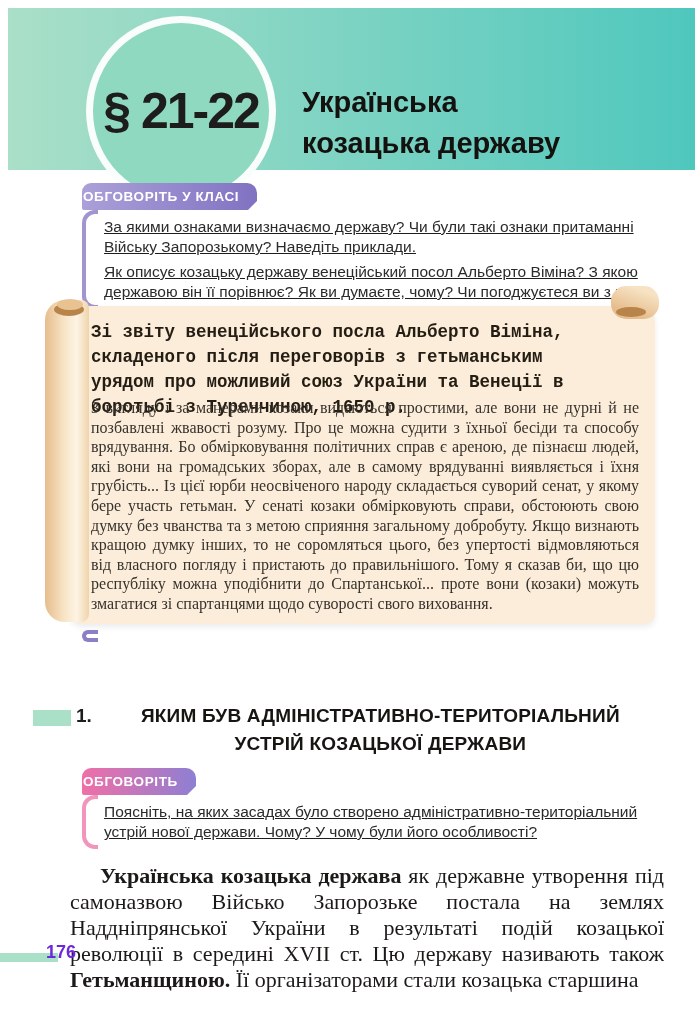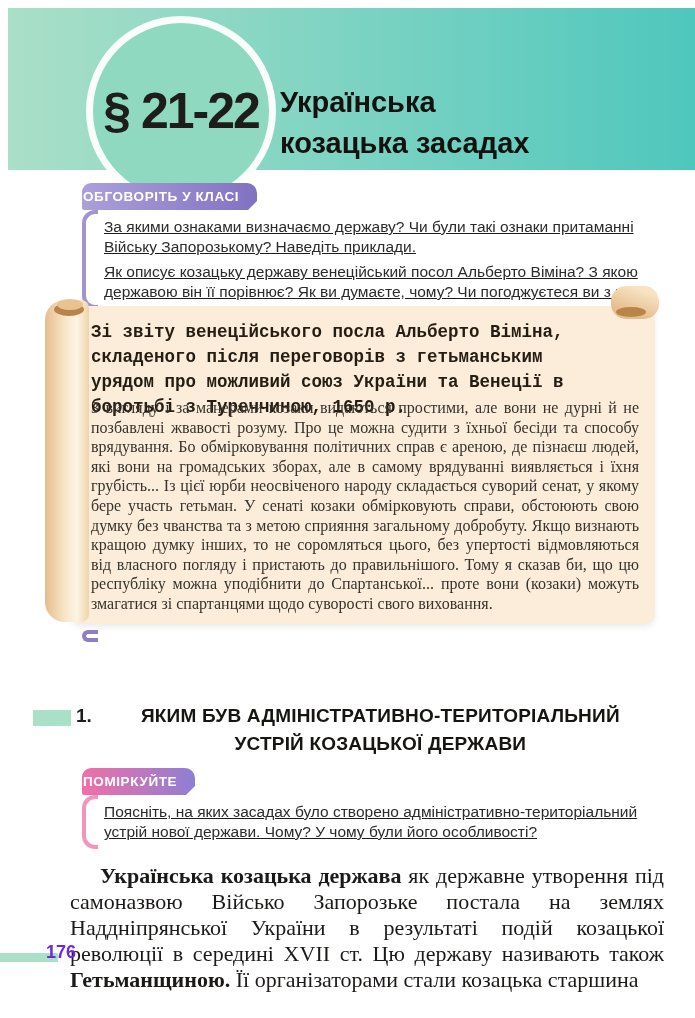--- a/index.html
+++ b/index.html
@@ -15,21 +15,21 @@
   .page{position:relative;width:695px;height:1018px;background:#fff;overflow:hidden;
         font-family:"Liberation Sans",sans-serif;color:var(--ink);}
 
   
   .band{position:absolute;left:8px;right:0;top:8px;height:162px;
         background:linear-gradient(90deg,var(--band-left) 0%,var(--band-right) 100%);}
   .circle{position:absolute;left:86px;top:16px;width:190px;height:190px;border-radius:50%;
           background:var(--circle-fill);border:7px solid rgba(255,255,255,.95);box-sizing:border-box;
           display:flex;align-items:center;justify-content:center;text-align:center;}
   .para-num{font-size:50px;font-weight:bold;letter-spacing:-2px;color:var(--ink);}
-  .title{position:absolute;left:280px;top:82px;font-size:29px;font-weight:bold;line-height:41px;color:#14110f;}
+  .title{position:absolute;left:302px;top:82px;font-size:29px;font-weight:bold;line-height:41px;color:#14110f;}
 
   
   .qblock{position:absolute;left:80px;width:578px;}
   .badge{position:relative;display:inline-block;margin-left:2px;padding:6px 18px 6px 1px;
          color:#fff;font-size:13.5px;font-weight:bold;letter-spacing:.6px;
          border-radius:9px 10px 3px 2px;z-index:2;}
   .badge::after{content:"";position:absolute;right:-1px;bottom:-1px;width:0;height:0;
          border-style:solid;border-width:0 0 11px 11px;border-color:transparent transparent #ffffff transparent;}
   .badge-purple{background:linear-gradient(90deg,var(--badge-purple-a),var(--badge-purple-b));}
   .badge-pink{background:linear-gradient(90deg,var(--badge-pink-a),var(--badge-pink-b));}
@@ -78,21 +78,21 @@
 <body>
 
 <div class="page">
 
   <div class="band"></div>
   <div class="circle">
     <span class="para-num">§ 21-22</span>
   </div>
   <div class="title">
     <div>Українська</div>
-    <div>козацька засадах</div>
+    <div>козацька державу</div>
   </div>
 
   <section class="qblock" style="top:183px">
     <div class="badge badge-purple">ОБГОВОРІТЬ У КЛАСІ</div>
     <div class="qwrap">
       <span class="bracket"></span>
       <p>За якими ознаками визначаємо державу? Чи були такі ознаки притаманні Війську Запорозькому? Наведіть приклади.</p>
       <p>Як описує козацьку державу венеційський посол Альберто Віміна? З якою державою він її порівнює? Як ви думаєте, чому? Чи погоджуєтеся ви з ним?</p>
     </div>
   </section>
@@ -112,21 +112,21 @@
     </div>
   </section>
 
   <div class="marker"></div>
   <div class="section">
     <span class="section-num">1.</span>
     <span class="section-title">ЯКИМ БУВ АДМІНІСТРАТИВНО-ТЕРИТОРІАЛЬНИЙ УСТРІЙ КОЗАЦЬКОЇ ДЕРЖАВИ</span>
   </div>
 
   <section class="qblock" style="top:768px">
-    <div class="badge badge-pink">ПОМІРКУЙТЕ</div>
+    <div class="badge badge-pink">ОБГОВОРІТЬ</div>
     <div class="qwrap">
       <span class="bracket pink"></span>
       <p>Поясніть, на яких засадах було створено адміністративно-територіальний устрій нової держави. Чому? У чому були його особливості?</p>
     </div>
   </section>
 
   <p class="mainpara"><b>Українська козацька держава</b><span> як державне утворення під самоназвою Військо Запорозьке постала на землях Наддніпрянської України в результаті подій козацької революції в середині XVII ст. Цю державу називають також </span><b>Гетьманщиною.</b><span> Її організаторами стали козацька старшина</span></p>
 
   <div class="footer-bar"></div>
   <div class="page-num">176</div>

